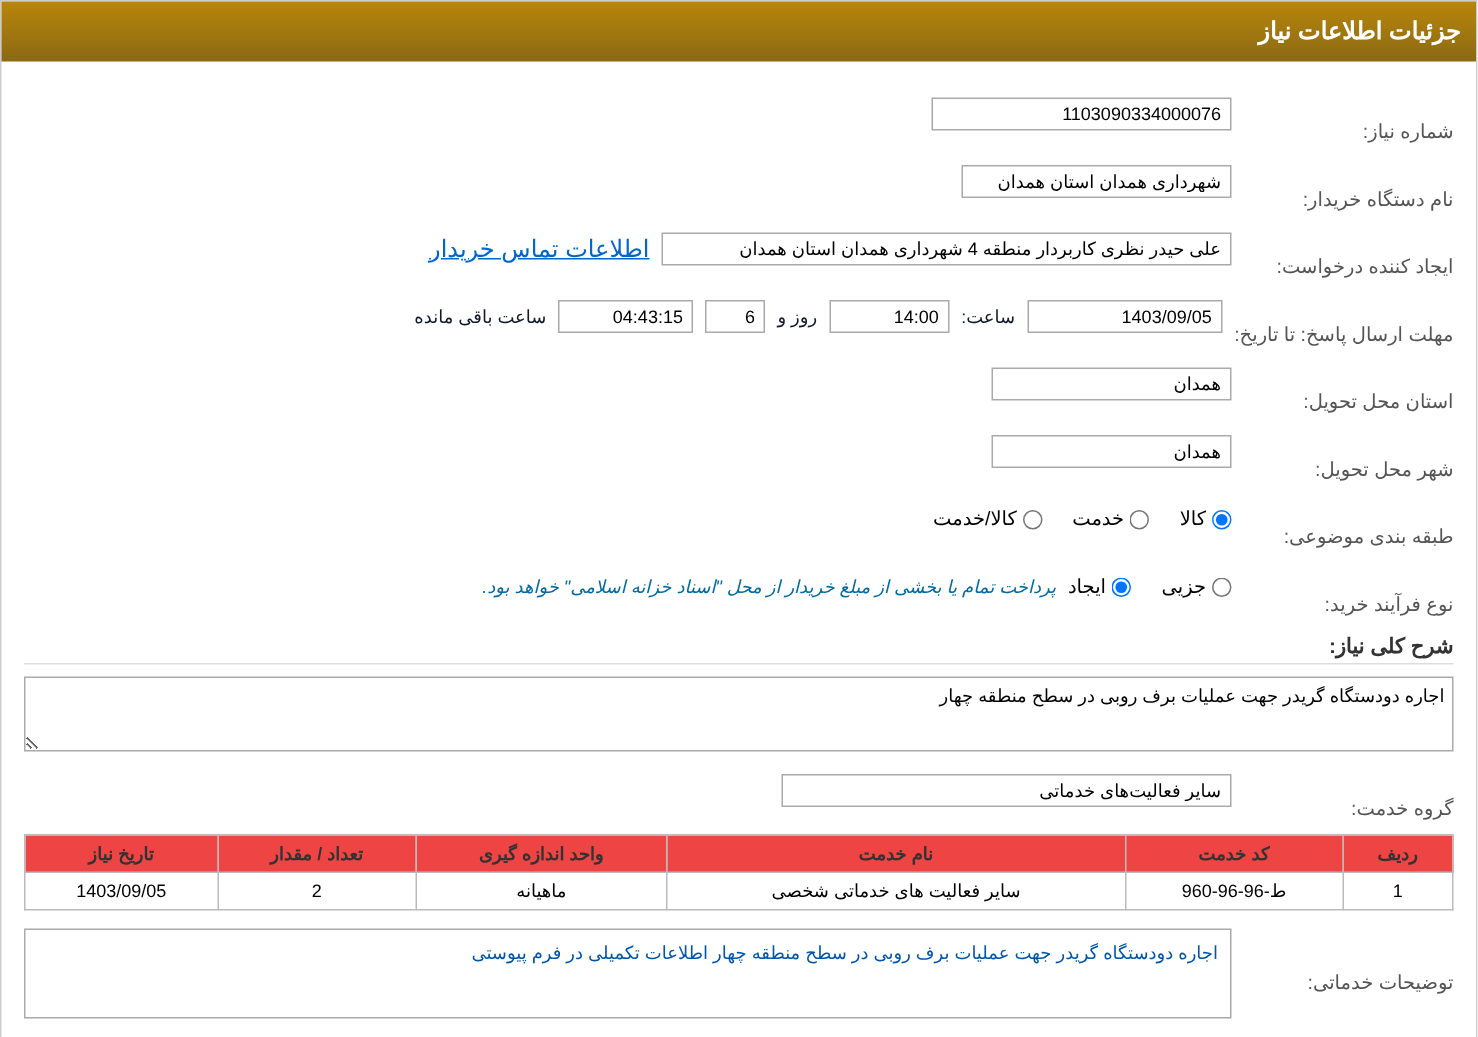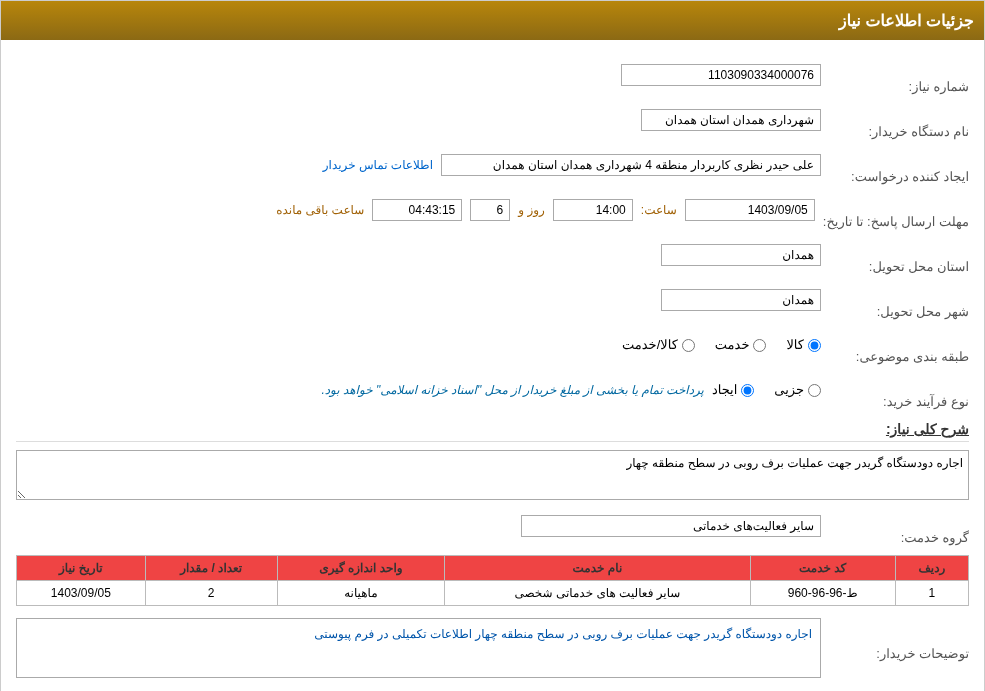--- a/index.html
+++ b/index.html
@@ -67,22 +67,23 @@
     }
     .remain-input {
       border: 1px solid #aaa;
       padding: 3px 6px;
       width: 90px;
       font-family: Tahoma, Arial, sans-serif;
       font-size: 12px;
     }
     .link-style {
       color: #0066cc;
+      text-decoration: underline;
       cursor: pointer;
-      font-size: 12px;
+      font-size: 16px;
     }
     .radio-group {
       display: flex;
       gap: 20px;
       align-items: center;
     }
     .radio-item {
       display: flex;
       align-items: flex-end;
       gap: 4px;
@@ -95,21 +96,20 @@
       font-size: 12px;
       font-style: italic;
     }
     .section-title {
       font-weight: bold;
       font-size: 14px;
       color: #333;
       margin: 12px 0 8px 0;
       border-bottom: 1px solid #ddd;
       padding-bottom: 4px;
-      text-decoration: underline;
     }
     .textarea-box {
       width: 100%;
       border: 1px solid #aaa;
       padding: 5px;
       font-family: Tahoma, Arial, sans-serif;
       font-size: 12px;
       resize: vertical;
       direction: rtl;
       min-height: 50px;
@@ -162,21 +162,21 @@
     .btn-back {
       background: #f5c6c6;
       border: 1px solid #cc0000;
       padding: 21px 25px;
       cursor: pointer;
       font-family: Tahoma, Arial, sans-serif;
       font-size: 13px;
       color: #cc0000;
     }
     .inline-label {
-      color: #a16207;
+      color: #0f172a;
       font-size: 12px;
       white-space: nowrap;
     }
     .row-flex {
       display: flex;
       align-items: center;
       gap: 8px;
       margin-bottom: 6px;
     }
   </style>
@@ -291,21 +291,21 @@
             <td>سایر فعالیت های خدماتی شخصی</td>
             <td>ماهیانه</td>
             <td>2</td>
             <td>1403/09/05</td>
           </tr>
         </tbody>
       </table>
     </div>
 
     <div class="row-flex" style="margin-top:12px; align-items:flex-start;">
-      <span class="form-label" style="padding-top:4px;">توضیحات خریدار:</span>
+      <span class="form-label" style="padding-top:4px;">توضیحات خدماتی:</span>
       <div class="description-box" style="flex:1;">
         <span>اجاره دودستگاه گریدر جهت عملیات برف روبی در سطح منطقه چهار اطلاعات تکمیلی در فرم پیوستی</span>
       </div>
     </div>
 
     <div class="buttons-row">
       <button class="btn-print">چاپ</button>
       <button class="btn-back">بازگشت</button>
     </div>
 

